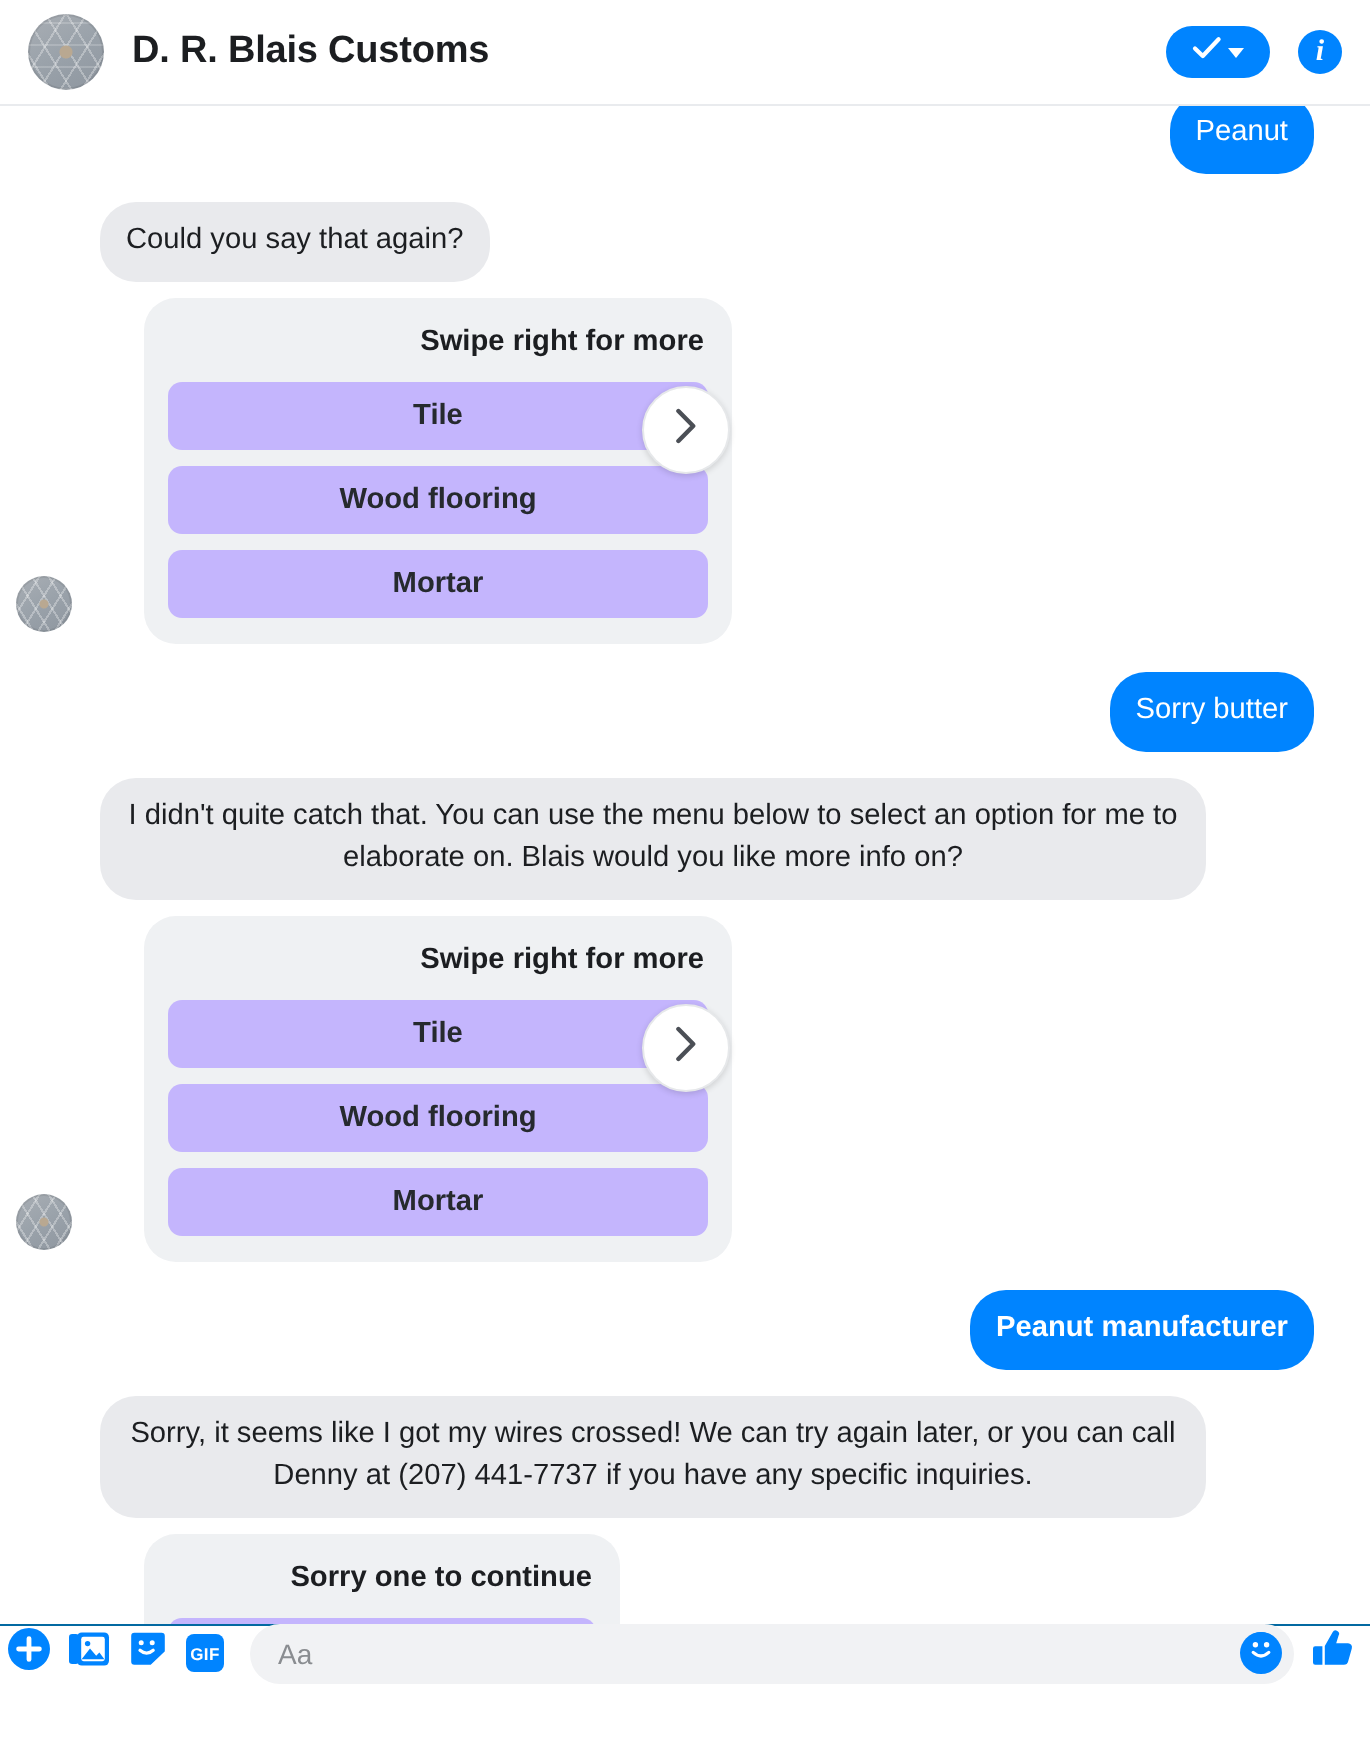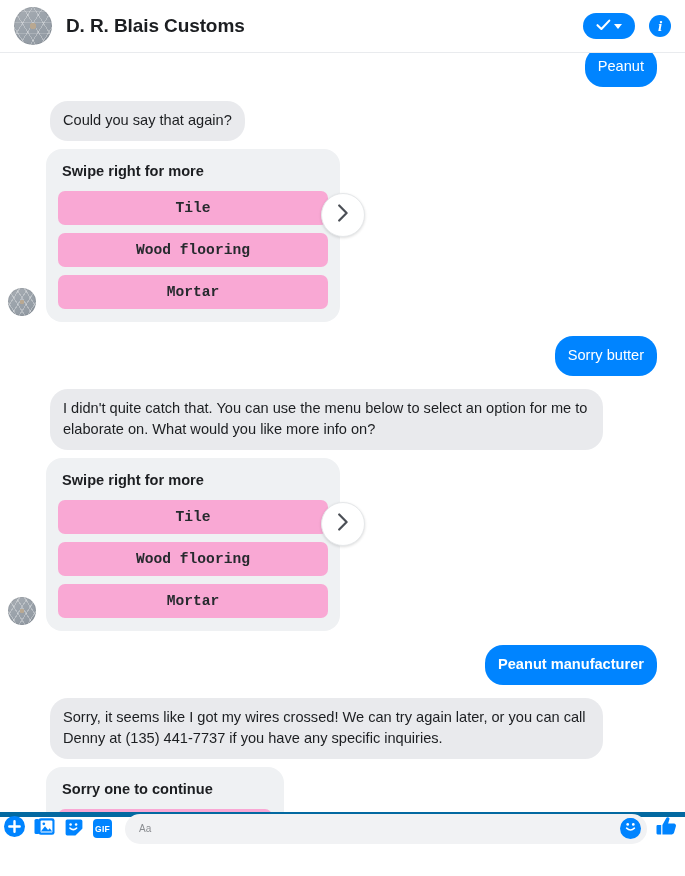--- a/index.html
+++ b/index.html
@@ -116,72 +116,73 @@
   }
   .side-avatar.spacer { background: none; box-shadow: none; }
 
   .bubble {
     max-width: 548px;
     border-radius: 18px;
     padding: 9px 13px 10px 13px;
     font-size: 14.6px;
     line-height: 21px;
     word-wrap: break-word;
+    text-align: center;
   }
   .bubble.in  { background: #e9eaed; color: #1c1e21; }
   .bubble.out { background: #0084ff; color: #ffffff; }
 
   
   .carousel-wrap {
     position: relative;
-    padding-left: 46px;
+    padding-left: 72px;
     padding-right: 14px;
+    text-align: right;
   }
   .card {
     width: 294px;
     background: #eff1f3;
     border-radius: 16px;
     padding: 11px 12px 13px 12px;
   }
   .card-title {
     font-size: 14.6px;
     font-weight: 700;
     color: #1c1e21;
     padding: 3px 2px 4px 4px;
   }
   .card-btn {
     height: 34px;
     margin-top: 8px;
     border-radius: 7px;
-    background: #f9a8d4;
+    background: #c4b5fd;
     display: flex; align-items: center; justify-content: center;
     font-size: 14.6px;
     font-weight: 700;
     color: #262a2e;
     cursor: pointer;
-    font-family: Liberation Mono, monospace;
   }
   .arrow-btn {
     position: absolute;
     width: 44px; height: 44px;
     border-radius: 50%;
     background: #ffffff;
     border: 1px solid #e6e8ea;
     box-shadow: 0 1px 3px rgba(0,0,0,.14);
     display: flex; align-items: center; justify-content: center;
     cursor: pointer;
     z-index: 5;
   }
 
   
   .composer {
     flex: 0 0 44px;
     height: 44px;
     background: #ffffff;
-    border-top: 5px solid #0369a1;
+    border-top: 1px solid #0369a1;
     display: flex;
     align-items: center;
     gap: 9px;
     padding: 0 8px 16px 4px;
   }
   .icon-btn { cursor: pointer; display: flex; align-items: center; justify-content: center; flex: 0 0 auto; }
   .input-wrap {
     flex: 1 1 auto;
     height: 30px;
     border-radius: 15px;
@@ -190,21 +191,21 @@
     align-items: center;
     padding: 0 6px 0 14px;
     margin-left: 4px;
   }
   .input-field {
     flex: 1 1 auto;
     border: none;
     outline: none;
     background: transparent;
     font-family: "Liberation Sans", sans-serif;
-    font-size: 10px;
+    font-size: 14px;
     color: #1c1e21;
   }
   .input-field::placeholder { color: #8a8d91; }
   .emoji-round {
     width: 21px; height: 21px; border-radius: 50%;
     background: #0084ff;
     display: flex; align-items: center; justify-content: center;
     flex: 0 0 21px; cursor: pointer;
   }
   .gif-badge {
@@ -271,21 +272,21 @@
       </div>
       <div class="side-avatar" style="position:absolute; left:8px; bottom:6px; margin:0;"></div>
     </div>
 
     <div class="row out" style="margin-top:14px;">
       <div class="bubble out">Sorry butter</div>
     </div>
 
     <div class="row in" style="margin-top:13px;">
       <div class="side-avatar spacer"></div>
-      <div class="bubble in" style="max-width:553px;">I didn't quite catch that. You can use the menu below to select an option for me to elaborate on. What would you like more info on?</div>
+      <div class="bubble in" style="max-width:553px;">I didn't quite catch that. You can use the menu below to select an option for me to elaborate on. Blais would you like more info on?</div>
     </div>
 
     <div class="carousel-wrap" style="margin-top:8px;">
       <div class="card">
         <div class="card-title">Swipe right for more</div>
         <div class="card-btn">Tile</div>
         <div class="card-btn">Wood flooring</div>
         <div class="card-btn">Mortar</div>
       </div>
       <div class="arrow-btn" style="left:321px; top:44px;">
@@ -297,21 +298,21 @@
       </div>
       <div class="side-avatar" style="position:absolute; left:8px; bottom:6px; margin:0;"></div>
     </div>
 
     <div class="row out" style="margin-top:14px;font-weight:bold;">
       <div class="bubble out">Peanut manufacturer</div>
     </div>
 
     <div class="row in" style="margin-top:13px;">
       <div class="side-avatar spacer"></div>
-      <div class="bubble in" style="max-width:553px;">Sorry, it seems like I got my wires crossed! We can try again later, or you can call Denny at (135) 441-7737 if you have any specific inquiries.</div>
+      <div class="bubble in" style="max-width:553px;">Sorry, it seems like I got my wires crossed! We can try again later, or you can call Denny at (207) 441-7737 if you have any specific inquiries.</div>
     </div>
 
     <div class="carousel-wrap" style="margin-top:8px;">
       <div class="card" style="width:238px; padding-bottom:0;">
         <div class="card-title">Sorry one to continue</div>
         <div class="card-btn">
           <span class="back-emoji">🔙</span>
           <span>Wood to menu</span>
         </div>
 

